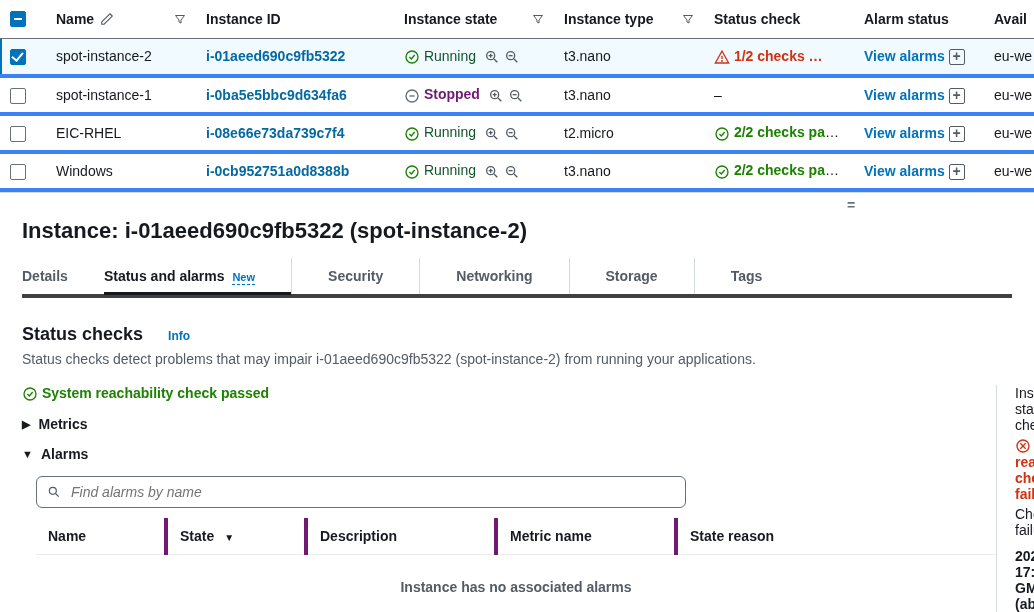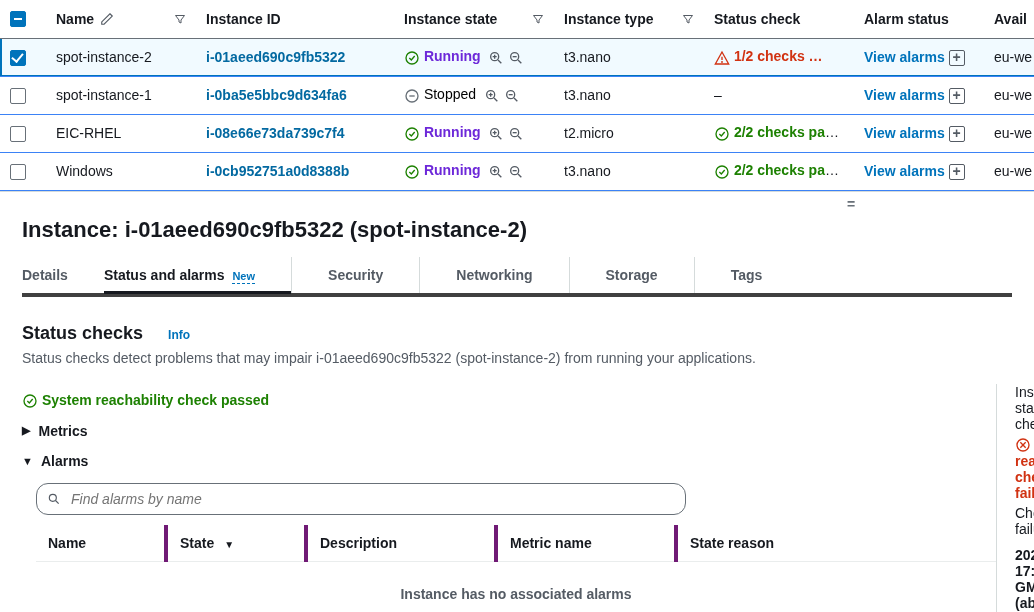--- a/index.html
+++ b/index.html
@@ -10,21 +10,21 @@
     color: #16191f;
     background: #fff;
     width: 1034px;
   }
   
   .tbl { width: 1060px; border-collapse: collapse; table-layout: fixed; }
   .tbl th, .tbl td {
     text-align: left;
     padding: 0 10px;
     height: 38px;
-    border-bottom: 1px solid #3b82f6;
+    border-bottom: 4px solid #3b82f6;
     white-space: nowrap;
     overflow: hidden;
     text-overflow: ellipsis;
     vertical-align: middle;
   }
   .tbl th {
     font-weight: 700;
     color: #16191f;
     border-bottom: 1px solid #687078;
   }
@@ -36,22 +36,22 @@
   .tbl tr.sel { box-shadow: inset 0 1px 0 #0073bb, inset 0 -1px 0 #0073bb; }
   .col-cb   { width: 46px; text-align:center; }
   .col-name { width: 150px; }
   .col-id   { width: 198px; }
   .col-state{ width: 160px; }
   .col-type { width: 150px; }
   .col-sc   { width: 150px; }
   .col-alarm{ width: 130px; }
   .col-az   { width: 76px; }
   .link { color:#0369a1; font-weight:700; cursor:pointer; }
-  .state-run  { color:#6d28d9; font-weight:700; }
-  .state-stop { color:#000000; font-weight:400; }
+  .state-run  { color:#14532d; font-weight:400; }
+  .state-stop { color:#701a75; font-weight:700; }
   .chk-ok  { color:#1d8102; font-weight:700; }
   .chk-bad { color:#d13212; font-weight:700; }
   .chk-bad svg { color:#d13212; }
   .alink { color:#0073bb; font-weight:700; cursor:pointer; }
   .filter-ic { color:#545b64; }
   .edit-ic { color:#545b64; }
   .mag { color:#545b64; cursor:pointer; }
   svg { display:inline-block; vertical-align:middle; }
   .cb {
     width:16px; height:16px; border:1px solid #687078; border-radius:2px;
@@ -97,30 +97,30 @@
     color:#0073bb; font-size:11px; font-weight:700; margin-left:4px;
     border-bottom:1px dashed #0073bb; padding-bottom:1px;
   }
   .sec-head { font-size:18px; font-weight:700; margin-top:26px; }
   .sec-head .info { font-size:12px; color:#0073bb; font-weight:700; margin-left:8px; cursor:pointer;padding-left:12px; }
   .sec-desc { color:#545b64; margin-top:6px; }
   .two-col { display:flex; margin-top:18px; }
   .left-col { flex: 0 0 715px; }
   .right-col { flex:1; border-left:1px solid #d5dbdb; padding-left:18px; }
   .sub-h { font-weight:400; color:#16191f; margin-bottom:4px; }
-  .passed { color:#1d8102; font-weight:700;margin-top:8px; }
+  .passed { color:#1d8102; font-weight:700; }
   .failed { color:#d13212; font-weight:700; }
   .collap {
     font-weight:700; cursor:pointer; display:flex; align-items:center; gap:8px;
     margin-top:14px;
   }
   .collap .tri { font-size:11px; }
   .search-wrap {
     margin:14px 0 10px 14px; width:650px;
-    border:1px solid #687078; border-radius:12px;
+    border:1px solid #687078; border-radius:6px;
     display:flex; align-items:center; padding:6px 10px; gap:8px;
   }
   .search-wrap input {
     border:none; outline:none; flex:1; font-size:14px; font-style:italic; color:#687078;
   }
   .alarm-tbl { width:960px; border-collapse:collapse; margin-left:14px; }
   .alarm-tbl th {
     text-align:left; font-weight:700; padding:10px 12px;
     border-left:4px solid #701a75; border-bottom:1px solid #eaeded;
   }

